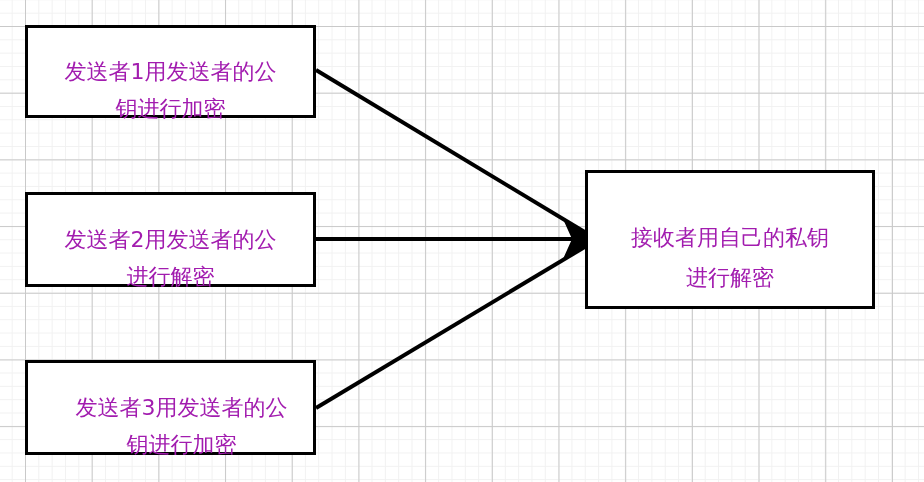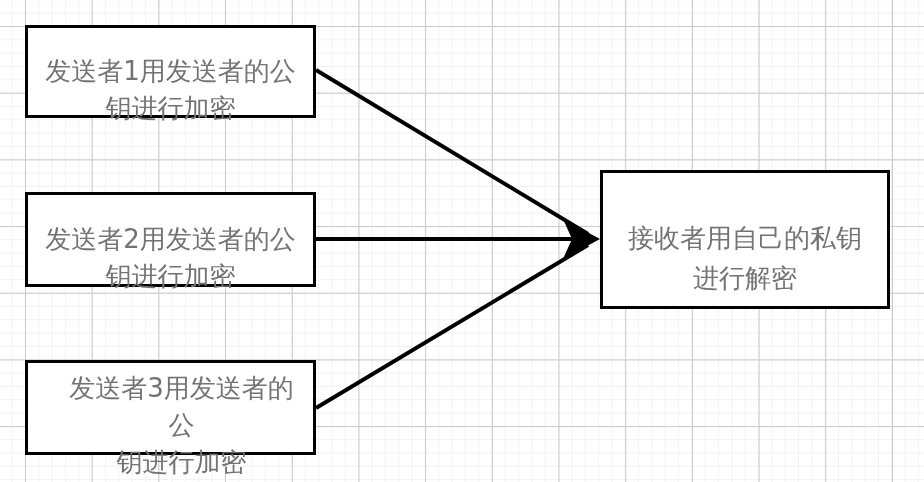--- a/index.html
+++ b/index.html
@@ -44,32 +44,32 @@
     box-sizing: border-box;
     background: #ffffff;
     border: 3px solid #000000;
     display: flex;
     align-items: center;
     justify-content: center;
     text-align: center;
     z-index: 2;
   }
   .node-label {
-    font-size: 26px;
+    font-size: 22px;
     line-height: 37px;
-    color: #737373;
+    color: #a21caf;
     letter-spacing: 0px;
     padding: 0 8px;
     white-space: pre-line;
     margin-top: 36px;
   }
   #node-sender-1 { left: 25px;  top: 25px;  width: 291px; height: 93px; }
   #node-sender-2 { left: 25px;  top: 192px; width: 291px; height: 95px; }
   #node-sender-3 { left: 25px;  top: 360px; width: 291px; height: 95px; padding-left: 22px; }
-  #node-receiver { left: 600px; top: 170px; width: 290px; height: 139px; }
+  #node-receiver { left: 585px; top: 170px; width: 290px; height: 139px; }
   #node-receiver .node-label { line-height: 40px; }
 </style>
 </head>
 <body>
 
 <div id="canvas">
 
   <svg class="edges" viewBox="0 0 924 482" width="924" height="482" xmlns="http://www.w3.org/2000/svg">
     <g stroke="#000000" stroke-width="4" fill="none">
       <line x1="316" y1="70" x2="588" y2="234"></line>
@@ -79,21 +79,21 @@
     <polygon points="600,239 563,219 572,239 563,259" fill="#000000"></polygon>
   </svg>
 
   <div class="node" id="node-sender-1">
     <div class="node-label">发送者1用发送者的公
 钥进行加密</div>
   </div>
 
   <div class="node" id="node-sender-2">
     <div class="node-label">发送者2用发送者的公
-钥进行加密</div>
+进行解密</div>
   </div>
 
   <div class="node" id="node-sender-3">
     <div class="node-label">发送者3用发送者的公
 钥进行加密</div>
   </div>
 
   <div class="node" id="node-receiver">
     <div class="node-label">接收者用自己的私钥
 进行解密</div>

